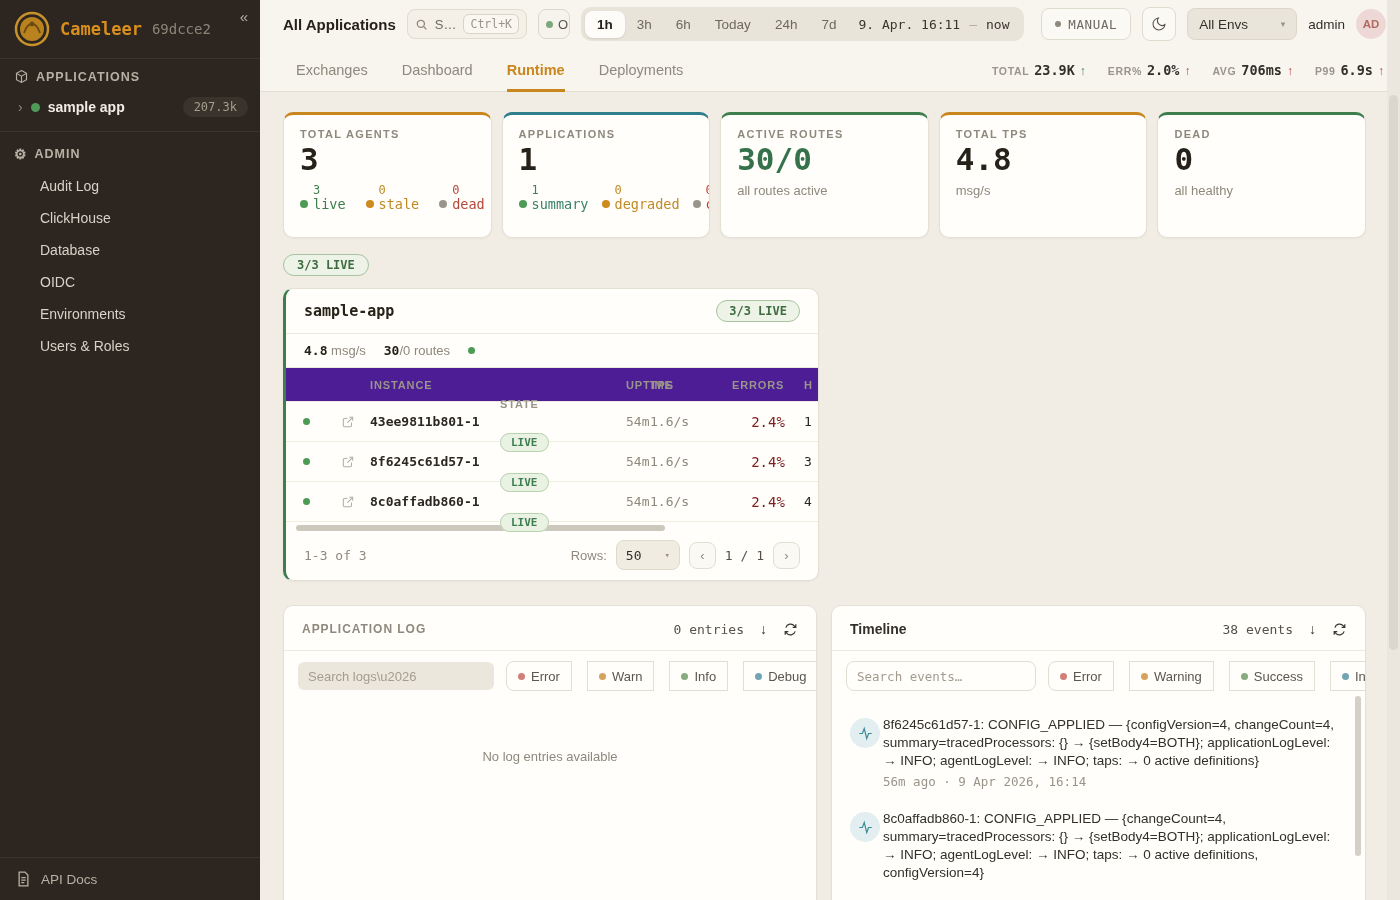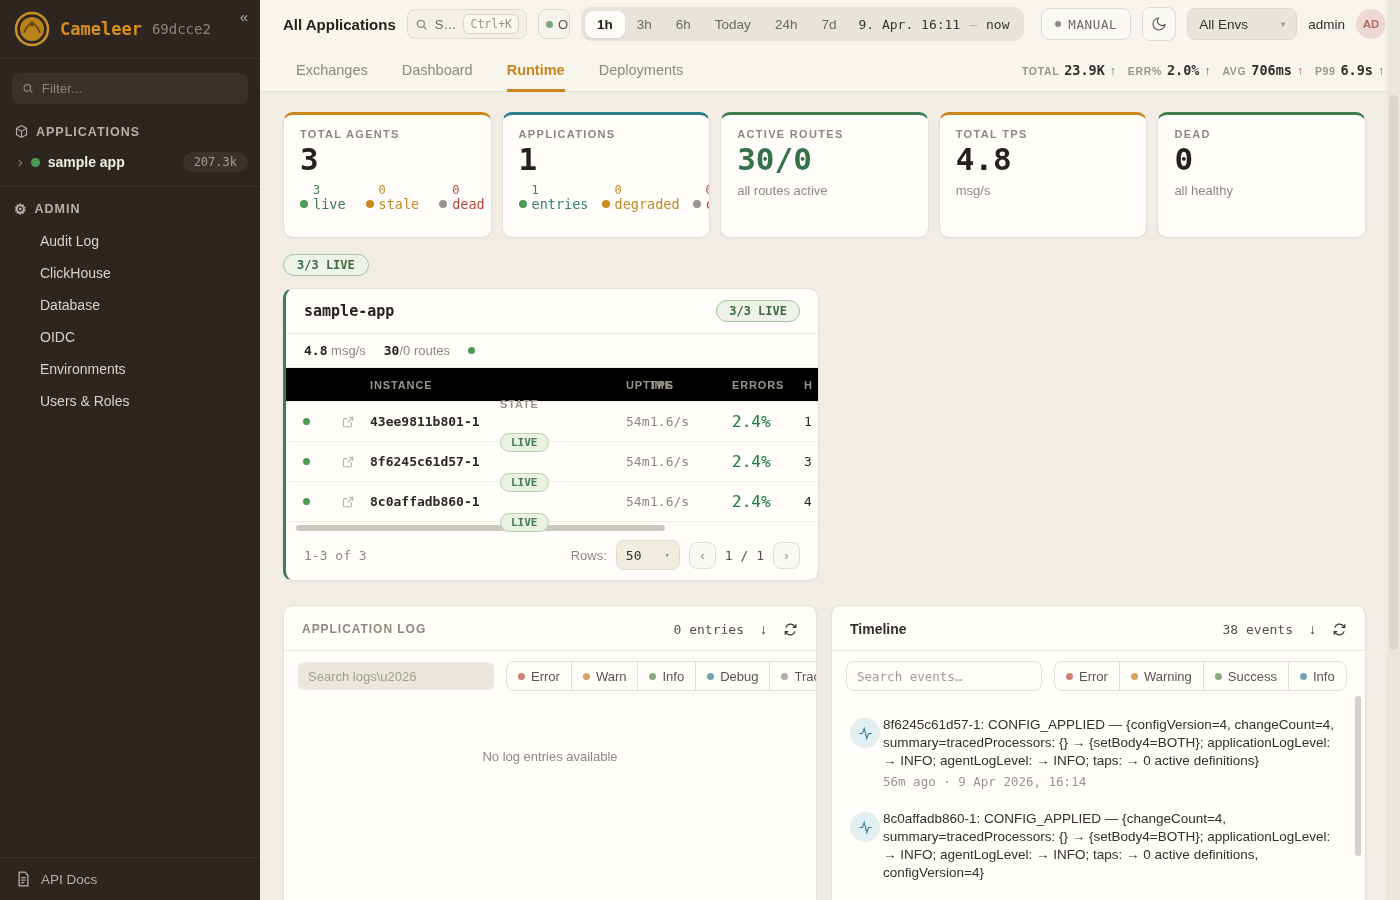--- a/index.html
+++ b/index.html
@@ -48,21 +48,21 @@
   .dot-gray { background:#8f897d; }
   .icon-btn { width:34px; height:34px; border:1px solid #e0dbcf; background:#fbf9f4; border-radius:8px; display:flex; align-items:center; justify-content:center; cursor:pointer; }
   .env-select { height:32px; min-width:110px; background:#eae5da; border:1px solid #ddd7ca; border-radius:8px; display:flex; align-items:center; justify-content:space-between; gap:14px; padding:0 11px; font-size:13.5px; color:#33302a; cursor:pointer; }
   .caret { font-size:9px; color:#9a948a; }
   .tb-user { font-size:13.5px; color:#33302a; }
   .avatar { width:30px; height:30px; border-radius:50%; background:#eed8d6; color:#b06b63; font-size:11.5px; font-weight:bold; display:flex; align-items:center; justify-content:center; cursor:pointer; }
 
   .tabsbar { height:44px; flex:none; background:#f8f5ef; border-bottom:1px solid #e4dfd3; display:flex; align-items:center; gap:34px; padding:0 16px 0 36px; }
   .tab { height:44px; display:flex; align-items:center; font-size:14.5px; color:#8f897d; border-bottom:3px solid transparent; padding-top:3px; cursor:pointer; }
   .tab.active { color:#c9861c; font-weight:bold; border-bottom-color:#c9861c; }
-  .tab-stats { margin-left:auto; display:flex; gap:12px; align-items:center; }
+  .tab-stats { margin-left:auto; display:flex; gap:22px; align-items:center; }
   .tstat { display:flex; align-items:baseline; gap:5px; }
   .tstat .lbl { font-size:10.5px; color:#9a948a; font-weight:bold; letter-spacing:.06em; }
   .tstat .val { font-family:"DejaVu Sans Mono",monospace; font-weight:bold; font-size:13.5px; color:#33302a; }
   .arrow-up-green { color:#3e7d4e; font-size:12px; }
   .arrow-up-red { color:#b5473a; font-size:12px; }
 
   .content { flex:1; padding:20px 34px 0 23px; overflow:hidden; }
 
   
   .cards-row { display:flex; gap:10px; }
@@ -85,30 +85,30 @@
 
   
   .live-pill { display:inline-flex; margin:16px 0 12px; padding:3px 13px; border:1px solid #a8c3a0; background:#edf3e7; color:#3e6b42; font-family:"DejaVu Sans Mono",monospace; font-size:12px; font-weight:bold; border-radius:999px; }
   .app-card { width:536px; background:#fffefb; border:1px solid #e5e0d4; border-left:3px solid #3e7d4e; border-radius:10px; box-shadow:0 1px 2px rgba(0,0,0,.04); overflow:hidden; }
   .app-header { display:flex; justify-content:space-between; align-items:center; padding:11px 18px; border-bottom:1px solid #eeeae0; }
   .app-title { font-family:"DejaVu Sans Mono",monospace; font-weight:bold; font-size:15px; color:#262219; }
   .pill-live { padding:3px 12px; border:1px solid #a8c3a0; background:#edf3e7; color:#3e6b42; font-family:"DejaVu Sans Mono",monospace; font-size:12px; font-weight:bold; border-radius:999px; }
   .app-sub { display:flex; align-items:center; gap:18px; padding:9px 18px; border-bottom:1px solid #eeeae0; font-size:13px; color:#8f897d; }
   .app-sub b { font-family:"DejaVu Sans Mono",monospace; color:#262219; font-size:13px; }
   .app-sub .dot { width:7px; height:7px; }
-  .thead { display:flex; align-items:center; height:34px; background:#000000; border-bottom:1px solid #eeeae0; font-size:11px; font-weight:bold; color:#9a948a; letter-spacing:.08em; }
+  .thead { display:flex; align-items:center; height:34px; background:#4c1d95; border-bottom:1px solid #eeeae0; font-size:11px; font-weight:bold; color:#9a948a; letter-spacing:.08em; }
   .trow { display:flex; align-items:center; height:40px; border-bottom:1px solid #f1ede3; }
   .c-dot { width:40px; display:flex; justify-content:center; }
   .c-dot .dot { width:7px; height:7px; }
   .c-link { width:44px; display:flex; justify-content:center; }
   .c-inst { width:130px; } .c-state { width:78px;margin-top:38px; } .c-up { width:72px;padding-left:48px; } .c-tps { width:82px; } .c-err { width:72px; }
   .c-h { flex:1; overflow:hidden; white-space:nowrap; }
   .inst { font-family:"DejaVu Sans Mono",monospace; font-weight:bold; font-size:13px; color:#2b2722; }
   .cell-gray { font-family:"DejaVu Sans Mono",monospace; font-size:13px; color:#8f897d; }
-  .cell-red { font-family:"DejaVu Sans Mono",monospace; font-size:16px; color:#15803d; }
+  .cell-red { font-family:"DejaVu Sans Mono",monospace; font-size:14px; color:#7f1d1d;text-align:center; }
   .cell-dark { font-family:"DejaVu Sans Mono",monospace; font-size:13px; color:#2b2722; }
   .state-pill { padding:2px 10px; border:1px solid #b9d2ae; background:#eaf2e3; color:#3e7d4e; font-family:"DejaVu Sans Mono",monospace; font-size:11px; font-weight:bold; border-radius:999px; }
   .hscroll { height:8px; margin:3px 10px 1px; }
   .hscroll .thumb { height:6px; width:72%; background:#cdc8bd; border-radius:3px; cursor:pointer; }
   .app-footer { display:flex; align-items:center; gap:9px; padding:6px 18px 10px; }
   .pg-range { font-family:"DejaVu Sans Mono",monospace; font-size:13px; color:#8f897d; }
   .pg-spacer { flex:1; }
   .rows-label { font-size:13px; color:#8f897d; }
   .rows-select { width:64px; height:30px; background:#f1ece2; border:1px solid #e0dacd; border-radius:8px; display:flex; align-items:center; justify-content:space-between; padding:0 9px; font-family:"DejaVu Sans Mono",monospace; font-size:13px; color:#33302a; cursor:pointer; }
   .pg-btn { width:27px; height:27px; border:1px solid #e3ded3; background:#fbf9f4; border-radius:8px; color:#8f897d; display:flex; align-items:center; justify-content:center; font-size:13px; cursor:pointer; }
@@ -122,21 +122,21 @@
   .ph-title-caps { font-size:12px; font-weight:bold; color:#8f897d; letter-spacing:.08em; }
   .ph-title { font-size:14px; font-weight:bold; color:#33302a; }
   .ph-right { margin-left:auto; display:flex; align-items:center; gap:16px; }
   .ph-count { font-family:"DejaVu Sans Mono",monospace; font-size:13px; color:#55504a; }
   .ph-icon { color:#3a362e; font-size:14px; cursor:pointer; }
   .panel-controls { display:flex; align-items:center; gap:12px; padding:10px 14px; }
   .search-log { width:196px; height:28px; background:#ece7dc; border:none; border-radius:6px; padding:0 10px; font-size:13px; color:#5b564e; outline:none; font-family:"Liberation Sans",sans-serif; }
   .search-log::placeholder { color:#a39c8f; }
   .search-events { width:196px; height:30px; background:#fffefb; border:1px solid #e3ded3; border-radius:8px; padding:0 10px; font-family:"DejaVu Sans Mono",monospace; font-size:12.5px; color:#5b564e; outline:none; }
   .search-events::placeholder { color:#a39c8f; }
-  .chip-group { display:flex; }
+  .chip-group { display:flex;gap:16px; }
   .chip { display:flex; align-items:center; gap:6px; padding:0 11px; height:30px; background:#fffefb; border:1px solid #e3ded3; margin-left:-1px; font-size:13px; color:#5b564e; cursor:pointer; }
   .chip:first-child { border-radius:8px 0 0 8px; margin-left:0; }
   .chip:last-child { border-radius:0 8px 8px 0; }
   .chip .dot { width:7px; height:7px; }
   .cd-error { background:#d08078; } .cd-warn { background:#d6a35c; } .cd-info { background:#86ab7e; } .cd-debug { background:#74a4b4; } .cd-trace { background:#b3aea6; }
   .empty-msg { text-align:center; color:#8f897d; font-size:13px; padding-top:48px; }
 
   .events { padding:4px 20px 0 14px; }
   .event { display:flex; gap:3px; padding:11px 4px 10px; }
   .eicon { width:30px; height:30px; border-radius:50%; background:#e2eef0; display:flex; align-items:center; justify-content:center; flex:none; margin-top:2px; }
@@ -159,27 +159,20 @@
       <circle cx="18" cy="18" r="16" fill="#2d2620" stroke="#c8922a" stroke-width="2.5"></circle>
       <circle cx="18" cy="18" r="12" fill="#b9821f"></circle>
       <path d="M10 22c2-6 5-9 8-9s6 3 8 9" fill="none" stroke="#6d4c12" stroke-width="2"></path>
       <circle cx="18" cy="13" r="2.4" fill="#6d4c12"></circle>
     </svg>
     <span class="brand">Cameleer</span>
     <span class="build">69dcce2</span>
     <span class="collapse">«</span>
   </div>
 
-  <div class="side-filter">
-    <svg width="13" height="13" viewBox="0 0 20 20" fill="none" stroke="#8d857a" stroke-width="2">
-        <circle cx="9" cy="9" r="5.5"></circle>
-        <line x1="13.2" y1="13.2" x2="17.5" y2="17.5"></line>
-      </svg>
-    <input placeholder="Filter..." style="">
-  </div>
 
   <div class="side-section-h">
     <svg width="15" height="15" viewBox="0 0 24 24" fill="none" stroke="#b7b0a4" stroke-width="1.8">
         <path d="M12 2.5l8 4.5v10l-8 4.5-8-4.5v-10z"></path>
         <path d="M4 7l8 4.5L20 7M12 11.5v10"></path>
       </svg>
     <span>APPLICATIONS</span>
   </div>
 
   <div class="side-app-row">
@@ -326,21 +319,21 @@
       </div>
 
       <div class="stat-card acc-teal">
         <div class="sc-label">APPLICATIONS</div>
         <div class="sc-value">1</div>
         <div class="sc-subs tight">
           <div class="sub">
               <span class="dot dot-green"></span>
               <span class="txt col-teal">
                 <span class="cnt">1</span>
-                <span class="slb">entries</span>
+                <span class="slb">summary</span>
               </span>
             </div>
           <div class="sub">
               <span class="dot dot-orange"></span>
               <span class="txt col-orange">
                 <span class="cnt">0</span>
                 <span class="slb">degraded</span>
               </span>
             </div>
           <div class="sub">

